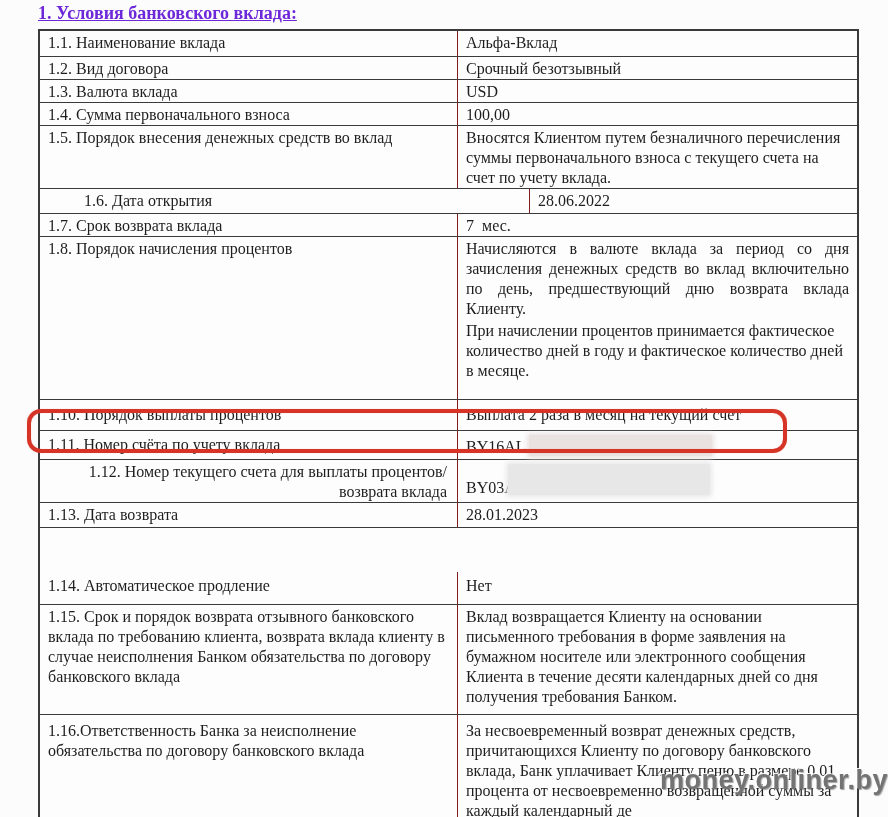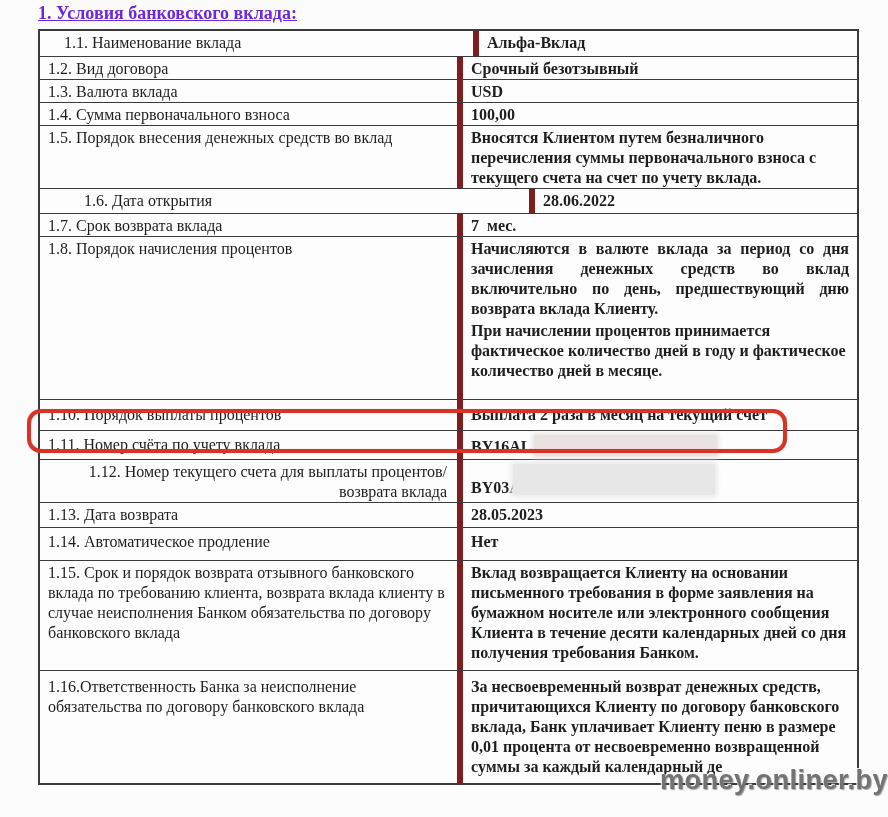--- a/index.html
+++ b/index.html
@@ -12,38 +12,38 @@
   .doc-title{
     position:absolute;left:38px;top:3px;
     font-size:18px;font-weight:bold;text-decoration:underline;
     color:#6d28d9;
   }
   .tbl{
     position:absolute;left:38px;top:29px;width:821px;
     border:2px solid #3a3a3a;box-sizing:border-box;background:#fdfdfd;
   }
   .row{display:flex;border-top:1px solid #3a3a3a;}
-  .row:first-child{border-top:none;padding-left:16px;}
+  .row:first-child{border-top:none;}
   .cl{width:417px;box-sizing:border-box;padding:2px 10px 0 8px;}
-  .cr{flex:1;border-left:6px solid #7f1d1d;box-sizing:border-box;padding:2px 8px 0 8px;position:relative;font-weight:bold;}
+  .cr{flex:1;border-left:1px solid #7f1d1d;box-sizing:border-box;padding:2px 8px 0 8px;position:relative;}
   
   .r1 .cl,.r1 .cr{min-height:25px;}
   .r2 .cl,.r2 .cr{min-height:22px;}
   .r3 .cl,.r3 .cr{min-height:20px;}
   .r4 .cl,.r4 .cr{min-height:22px;}
   .r5 .cl,.r5 .cr{min-height:60px;}
   .r6 .cl,.r6 .cr{min-height:24px;margin-left:36px;}
   .r7 .cl,.r7 .cr{min-height:22px;}
   .r8 .cl,.r8 .cr{min-height:162px;}
   .r9 .cl,.r9 .cr{min-height:21px;}
   .r10 .cl,.r10 .cr{min-height:30px;padding-top:5px;}
   .r11 .cl,.r11 .cr{min-height:28px;padding-top:4px;}
   .r12 .cl,.r12 .cr{min-height:42px;text-align:right;}
   .r13 .cl,.r13 .cr{min-height:24px;}
-  .r14 .cl,.r14 .cr{min-height:32px;padding-top:4px;}
+  .r14 .cl,.r14 .cr{min-height:32px;padding-top:4px;margin-top:44px;}
   .r15 .cl,.r15 .cr{min-height:109px;}
   .r16 .cl,.r16 .cr{min-height:112px;padding-top:6px;}
   .p-just{margin:0;text-align:justify;}
   .p-plain{margin:2px 0 0 0;}
   
   .redact{
     display:inline-block;vertical-align:-4px;margin-left:3px;
     border-radius:2px;
   }
   .redact-11{
@@ -141,21 +141,21 @@
     <div class="row r12">
       <div class="cl"><span>1.12. Номер текущего счета для выплаты процентов/возврата вклада</span></div>
       <div class="cr">
         <span class="r12-text">BY03A</span>
         <span class="redact-12"></span>
       </div>
     </div>
 
     <div class="row r13">
       <div class="cl"><span>1.13. Дата возврата</span></div>
-      <div class="cr"><span>28.05.2023</span></div>
+      <div class="cr"><span>28.01.2023</span></div>
     </div>
 
     <div class="row r14">
       <div class="cl"><span>1.14. Автоматическое продление</span></div>
       <div class="cr"><span>Нет</span></div>
     </div>
 
     <div class="row r15">
       <div class="cl"><span>1.15. Срок и порядок возврата отзывного банковского вклада по требованию клиента, возврата вклада клиенту в случае неисполнения Банком обязательства по договору банковского вклада</span></div>
       <div class="cr"><span>Вклад возвращается Клиенту на основании письменного требования в форме заявления на бумажном носителе или электронного сообщения Клиента в течение десяти календарных дней со дня получения требования Банком.</span></div>

